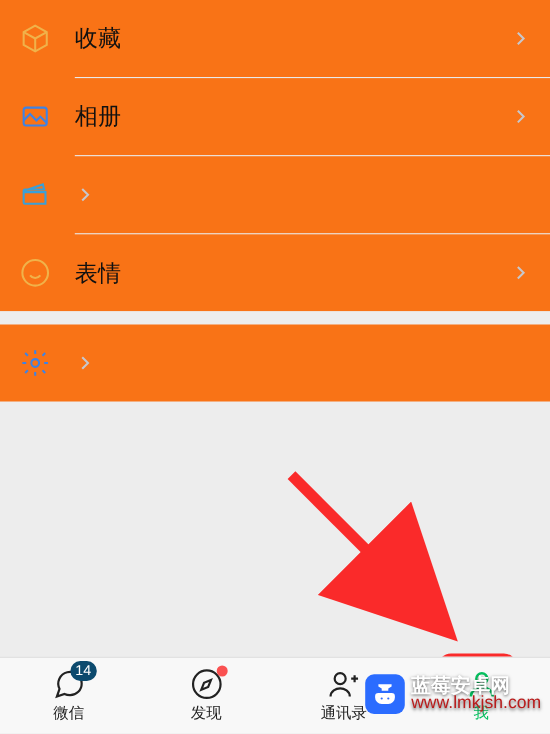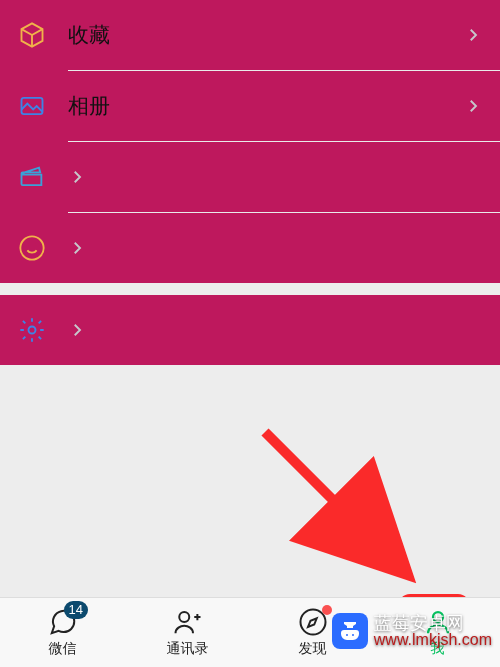--- a/index.html
+++ b/index.html
@@ -1,34 +1,34 @@
 <!DOCTYPE html>
 <html><head>
 <meta charset="utf-8">
 <style>
 *{margin:0;padding:0;box-sizing:border-box;font-family:-apple-system,"PingFang SC","Helvetica Neue",sans-serif}
 html,body{width:500px;height:667px;overflow:hidden}
 body{background:#ededed;position:relative}
-.section{background:#be185d}
+.section{background:#f97316}
 .row{display:flex;align-items:center;height:70px;padding:0 18px;position:relative}
 .row .icon{width:28px;height:28px;flex:0 0 28px;display:flex;align-items:center;justify-content:center;margin-right:22px}
 .row .label{font-size:21px;color:#111;flex:1}
 .row .chev{flex:0 0 auto;display:flex;align-items:center}
 .divider{height:1px;background:#eaeaea;margin-left:68px}
 .gap{height:12px;background:#ededed}
 .tabbar{position:absolute;bottom:0;left:0;right:0;height:70px;background:#f8f8f8;border-top:1px solid #ddd;display:flex}
 .tab{flex:1;display:flex;flex-direction:column;align-items:center;justify-content:center;font-size:14px;color:#222;position:relative}
 .tab .icon{height:30px;display:flex;align-items:center;justify-content:center;margin-bottom:3px;position:relative}
 .badge{position:absolute;top:-6px;left:16px;background:#0c4a6e;color:#fff;font-size:13px;line-height:18px;height:18px;min-width:18px;padding:0 5px;border-radius:9px;text-align:center}
 .dot{position:absolute;top:-2px;right:-4px;width:10px;height:10px;border-radius:50%;background:#fa5151}
 #arrow{position:absolute;pointer-events:none}
 #highlight{position:absolute;border:4px solid #fa2a2a;border-radius:12px;pointer-events:none}
 .watermark{position:absolute;right:8px;bottom:18px;display:flex;align-items:center;gap:6px;pointer-events:none}
 .wm-badge{width:36px;height:36px;background:#2b6cff;border-radius:8px;display:flex;align-items:center;justify-content:center}
-.wm-text{color:#fff;font-weight:400;font-size:18px;line-height:1;text-shadow:0 1px 3px rgba(0,0,0,.6)}
+.wm-text{color:#fff;font-weight:700;font-size:18px;line-height:1;text-shadow:0 1px 3px rgba(0,0,0,.6)}
 .wm-sub{color:#b91c1c;font-size:16px;line-height:1;text-shadow:0 1px 3px rgba(0,0,0,.6)}
 </style>
 </head>
 <body>
 
 <div class="section">
   <div class="row">
     <span class="icon">
       <svg viewBox="0 0 24 24" width="28" height="28" fill="none" stroke="#f0b24a" stroke-width="1.6">
           <path d="M12 2 3 7v10l9 5 9-5V7l-9-5Z"></path>
@@ -71,20 +71,21 @@
       </span>
   </div>
   <div class="divider"></div>
   <div class="row">
     <span class="icon">
       <svg viewBox="0 0 24 24" width="28" height="28" fill="none" stroke="#f0b24a" stroke-width="1.6">
           <circle cx="12" cy="12" r="10"></circle>
           <path d="M8 14s1.5 2 4 2 4-2 4-2M9 9h.01M15 9h.01"></path>
         </svg>
     </span>
+    <span class="label">表情</span>
     <span class="chev">
         <svg viewBox="0 0 24 24" width="18" height="18" fill="none" stroke="#c7c7cc" stroke-width="2.5">
           <path d="M9 5l7 7-7 7"></path>
         </svg>
       </span>
   </div>
 </div>
 
 <div class="gap"></div>
 
@@ -119,37 +120,37 @@
   <div class="tab">
     <span class="icon" style="position:relative">
       <svg viewBox="0 0 24 24" width="30" height="30" fill="none" stroke="#222" stroke-width="1.6">
           <path d="M21 11.5a8.38 8.38 0 0 1-8.5 8.5 9 9 0 0 1-4-.9L3 21l1.9-5.6A8.5 8.5 0 1 1 21 11.5Z"></path>
         </svg>
       <span class="badge">14</span>
     </span>
     <span>微信</span>
   </div>
   <div class="tab">
-    <span class="icon">
-      <svg viewBox="0 0 24 24" width="30" height="30" fill="none" stroke="#222" stroke-width="1.6">
-          <circle cx="9" cy="8" r="4"></circle>
-          <path d="M2 21c0-4 4-6 7-6s7 2 7 6M17 8h5M19.5 5.5v5"></path>
-        </svg>
-    </span>
-    <span>通讯录</span>
-  </div>
-  <div class="tab">
     <span class="icon" style="position:relative">
       <svg viewBox="0 0 24 24" width="30" height="30" fill="none" stroke="#222" stroke-width="1.6">
           <circle cx="12" cy="12" r="10"></circle>
           <path d="M15 9l-2 5-5 2 2-5 5-2Z"></path>
         </svg>
       <span class="dot"></span>
     </span>
     <span>发现</span>
+  </div>
+  <div class="tab">
+    <span class="icon">
+      <svg viewBox="0 0 24 24" width="30" height="30" fill="none" stroke="#222" stroke-width="1.6">
+          <circle cx="9" cy="8" r="4"></circle>
+          <path d="M2 21c0-4 4-6 7-6s7 2 7 6M17 8h5M19.5 5.5v5"></path>
+        </svg>
+    </span>
+    <span>通讯录</span>
   </div>
   <div class="tab">
     <span class="icon">
       <svg viewBox="0 0 24 24" width="30" height="30" fill="none" stroke="#07c160" stroke-width="1.8">
           <circle cx="12" cy="8" r="4"></circle>
           <path d="M4 21c0-4 4-7 8-7s8 3 8 7"></path>
         </svg>
     </span>
     <span style="color:#07c160">我</span>
   </div>

